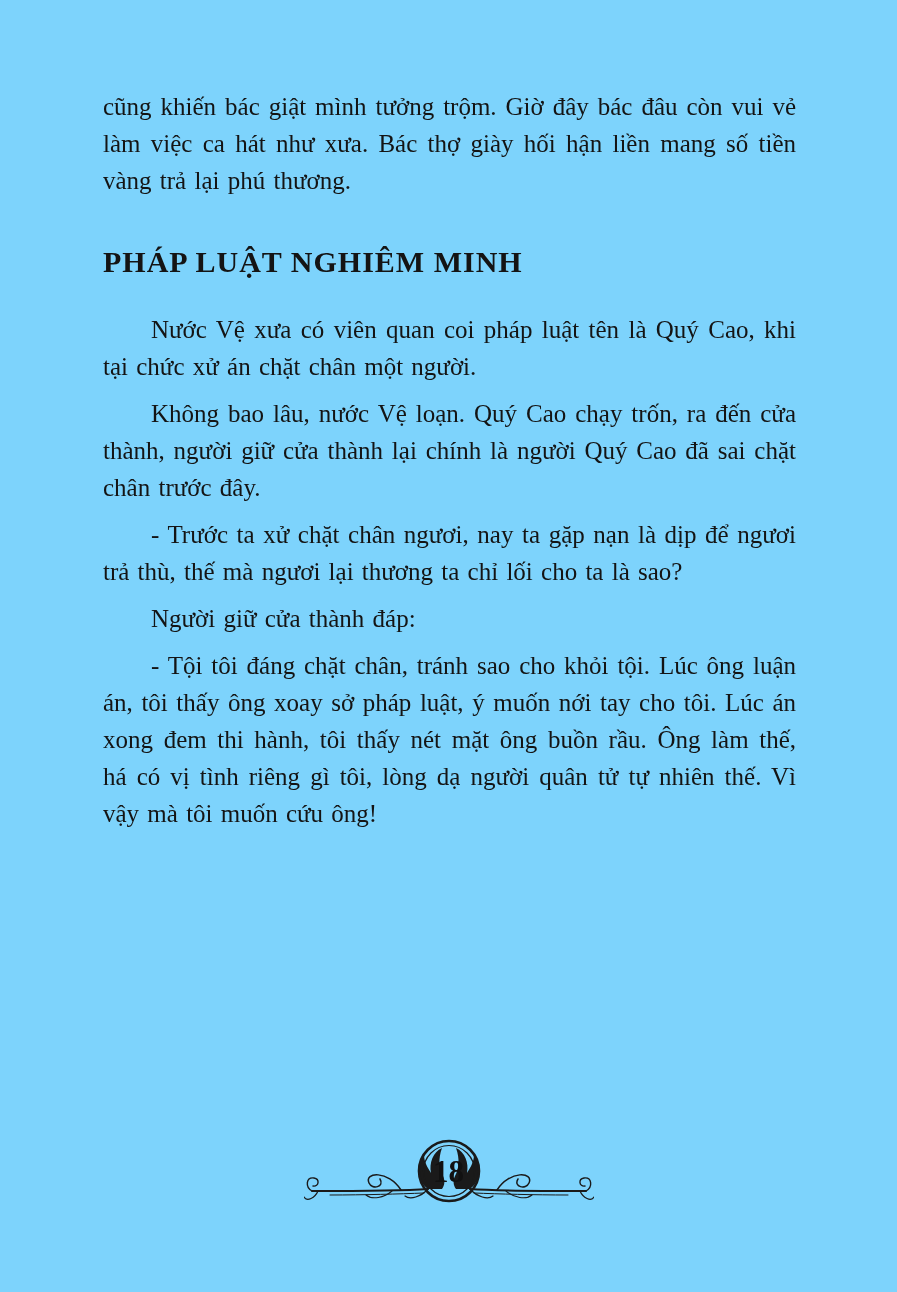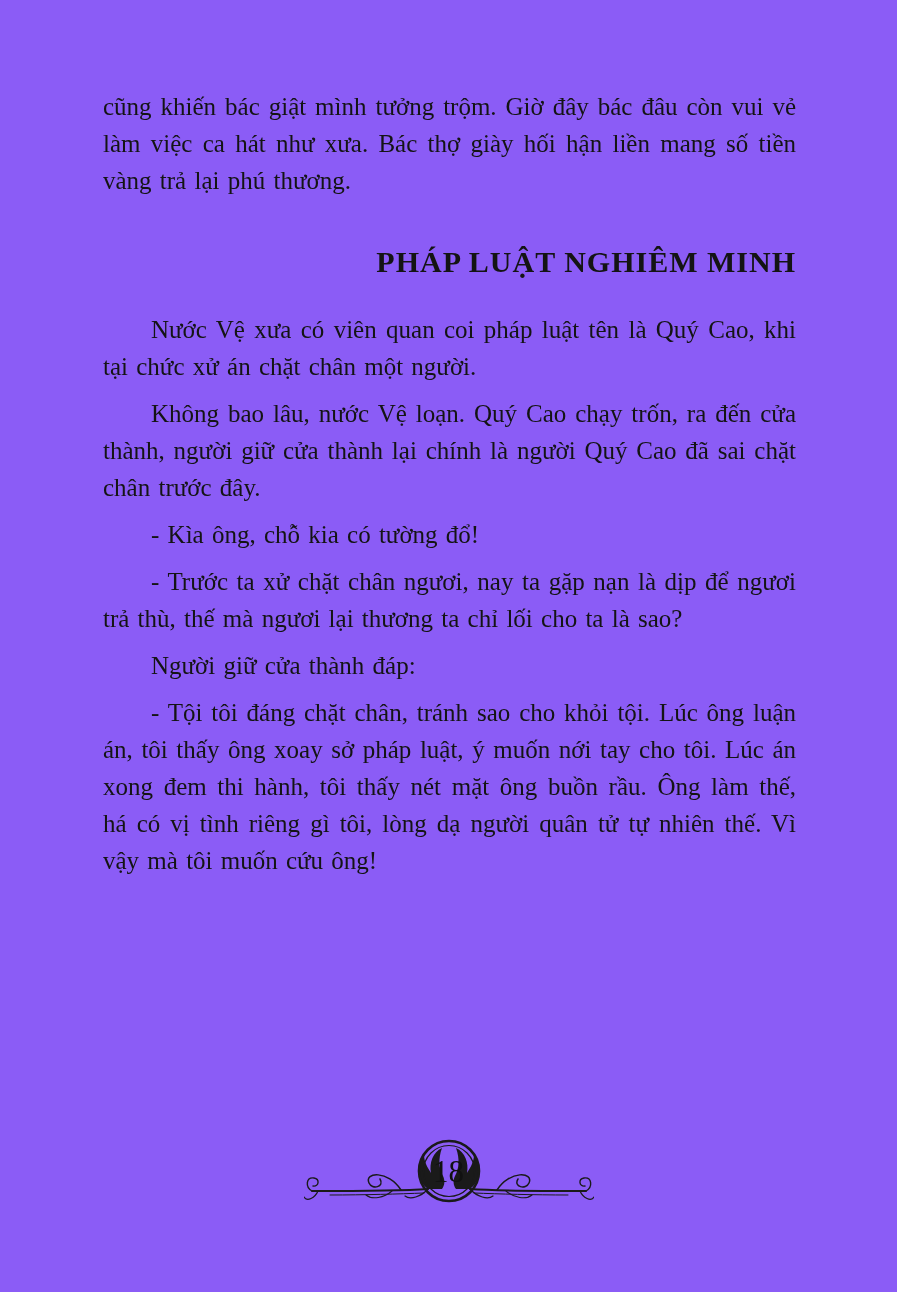--- a/index.html
+++ b/index.html
@@ -4,21 +4,21 @@
 <style>
   html, body {
     margin: 0;
     padding: 0;
     background: #ffffff;
   }
   .page {
     position: relative;
     width: 897px;
     height: 1292px;
-    background: #8b5cf6;
+    background: #7dd3fc;
     color: #141414;
     font-family: "Liberation Serif", "DejaVu Serif", serif;
     overflow: hidden;
   }
   .text-block {
     position: absolute;
     top: 88px;
     left: 103px;
     width: 693px;
   }
@@ -31,21 +31,21 @@
     word-spacing: 2px;
   }
   .text-block p.no-indent {
     text-indent: 0;
   }
   .section-title {
     margin: 44px 0 30px 0;
     font-size: 30px;
     line-height: 38px;
     font-weight: bold;
-    text-align: right;
+    text-align: left;
     letter-spacing: 1px;
     text-indent: 0 !important;
   }
   .footer-ornament {
     position: absolute;
     left: 50%;
     top: 1138px;
     transform: translateX(-50%);
     width: 290px;
     height: 95px;
@@ -55,38 +55,37 @@
     width: 290px;
     height: 92px;
   }
   .page-number {
     position: absolute;
     left: 0;
     top: 16px;
     width: 290px;
     text-align: center;
     font-size: 31px;
-    font-weight: normal;
+    font-weight: bold;
     color: #111111;
     font-family: "Liberation Serif", "DejaVu Serif", serif;
   }
 </style>
 </head>
 <body>
 
 <div class="page">
 
   <div class="text-block">
     <p class="no-indent">cũng khiến bác giật mình tưởng trộm. Giờ đây bác đâu còn vui vẻ làm việc ca hát như xưa. Bác thợ giày hối hận liền mang số tiền vàng trả lại phú thương.</p>
 
     <h1 class="section-title">PHÁP LUẬT NGHIÊM MINH</h1>
 
     <p>Nước Vệ xưa có viên quan coi pháp luật tên là Quý Cao, khi tại chức xử án chặt chân một người.</p>
     <p>Không bao lâu, nước Vệ loạn. Quý Cao chạy trốn, ra đến cửa thành, người giữ cửa thành lại chính là người Quý Cao đã sai chặt chân trước đây.</p>
-    <p>- Kìa ông, chỗ kia có tường đổ!</p>
     <p>- Trước ta xử chặt chân ngươi, nay ta gặp nạn là dịp để ngươi trả thù, thế mà ngươi lại thương ta chỉ lối cho ta là sao?</p>
     <p>Người giữ cửa thành đáp:</p>
     <p>- Tội tôi đáng chặt chân, tránh sao cho khỏi tội. Lúc ông luận án, tôi thấy ông xoay sở pháp luật, ý muốn nới tay cho tôi. Lúc án xong đem thi hành, tôi thấy nét mặt ông buồn rầu. Ông làm thế, há có vị tình riêng gì tôi, lòng dạ người quân tử tự nhiên thế. Vì vậy mà tôi muốn cứu ông!</p>
   </div>
 
   <div class="footer-ornament">
     <svg viewBox="0 0 290 92" fill="none" stroke="#1a1a1a" stroke-linecap="round" xmlns="http://www.w3.org/2000/svg">
       <g id="flourish-left">
 
         <path d="M8 53 C 50 53 95 53 124 51" stroke-width="2"></path>

